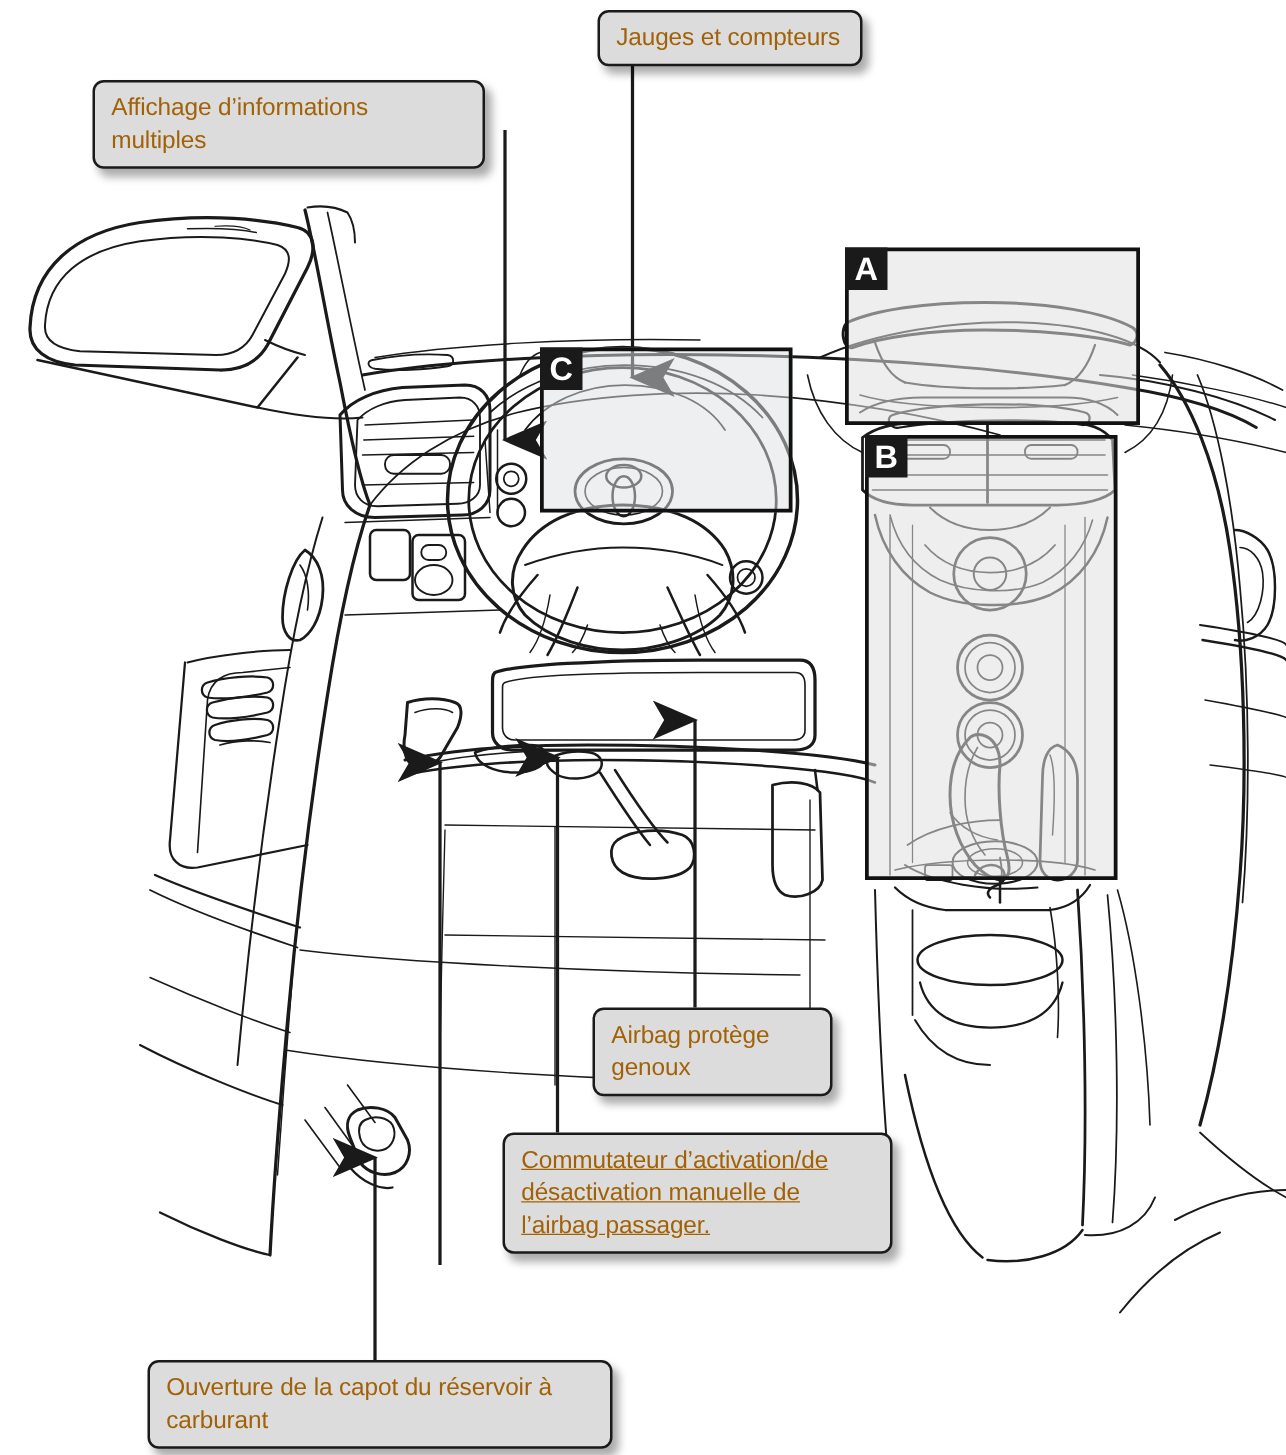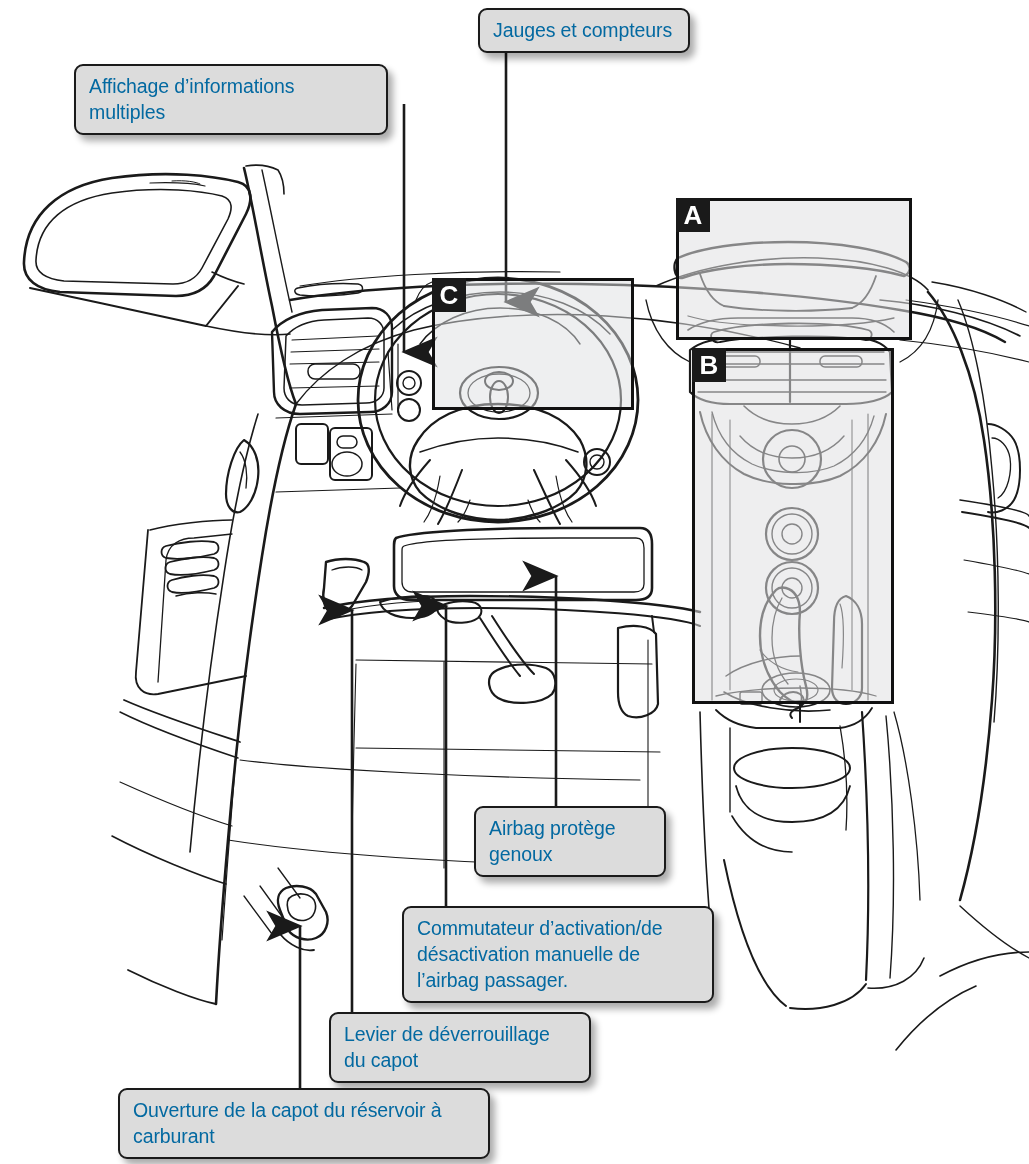--- a/index.html
+++ b/index.html
@@ -23,21 +23,21 @@
     top: 0;
     width: 1029px;
     height: 1164px;
   }
   .callout {
     position: absolute;
     box-sizing: border-box;
     background: #dcdcdc;
     border: 2px solid #1a1a1a;
     border-radius: 9px;
-    color: #0369a1;
+    color: #a16207;
     font-size: 19.5px;
     line-height: 26px;
     padding: 7px 13px 8px 13px;
     box-shadow: 5px 6px 7px rgba(0,0,0,0.33);
     white-space: pre-line;
     letter-spacing: -0.1px;
   }
   .badge {
     position: absolute;
     box-sizing: border-box;
@@ -379,23 +379,21 @@
   <div class="badge" style="left:692px; top:348px;">B</div>
   <div class="badge" style="left:432px; top:278px;">C</div>
 
   <div class="callout" style="left:478px; top:8px; width:212px;">Jauges et compteurs</div>
 
   <div class="callout" style="left:74px; top:64px; width:314px;">Affichage d’informations multiples</div>
 
   <div class="callout" style="left:474px; top:806px; width:192px;">Airbag protège
 genoux</div>
 
-  <div class="callout" style="left:402px; top:906px; width:312px;">Commutateur d’activation/de
+  <div class="callout" style="left:402px; top:906px; width:312px;text-decoration:underline;">Commutateur d’activation/de
 désactivation manuelle de
 l’airbag passager.</div>
 
-  <div class="callout" style="left:329px; top:1012px; width:262px;">Levier de déverrouillage
-du capot</div>
 
   <div class="callout" style="left:118px; top:1088px; width:372px;">Ouverture de la capot du réservoir à
 carburant</div>
 
 </div>
 
 </body></html>

